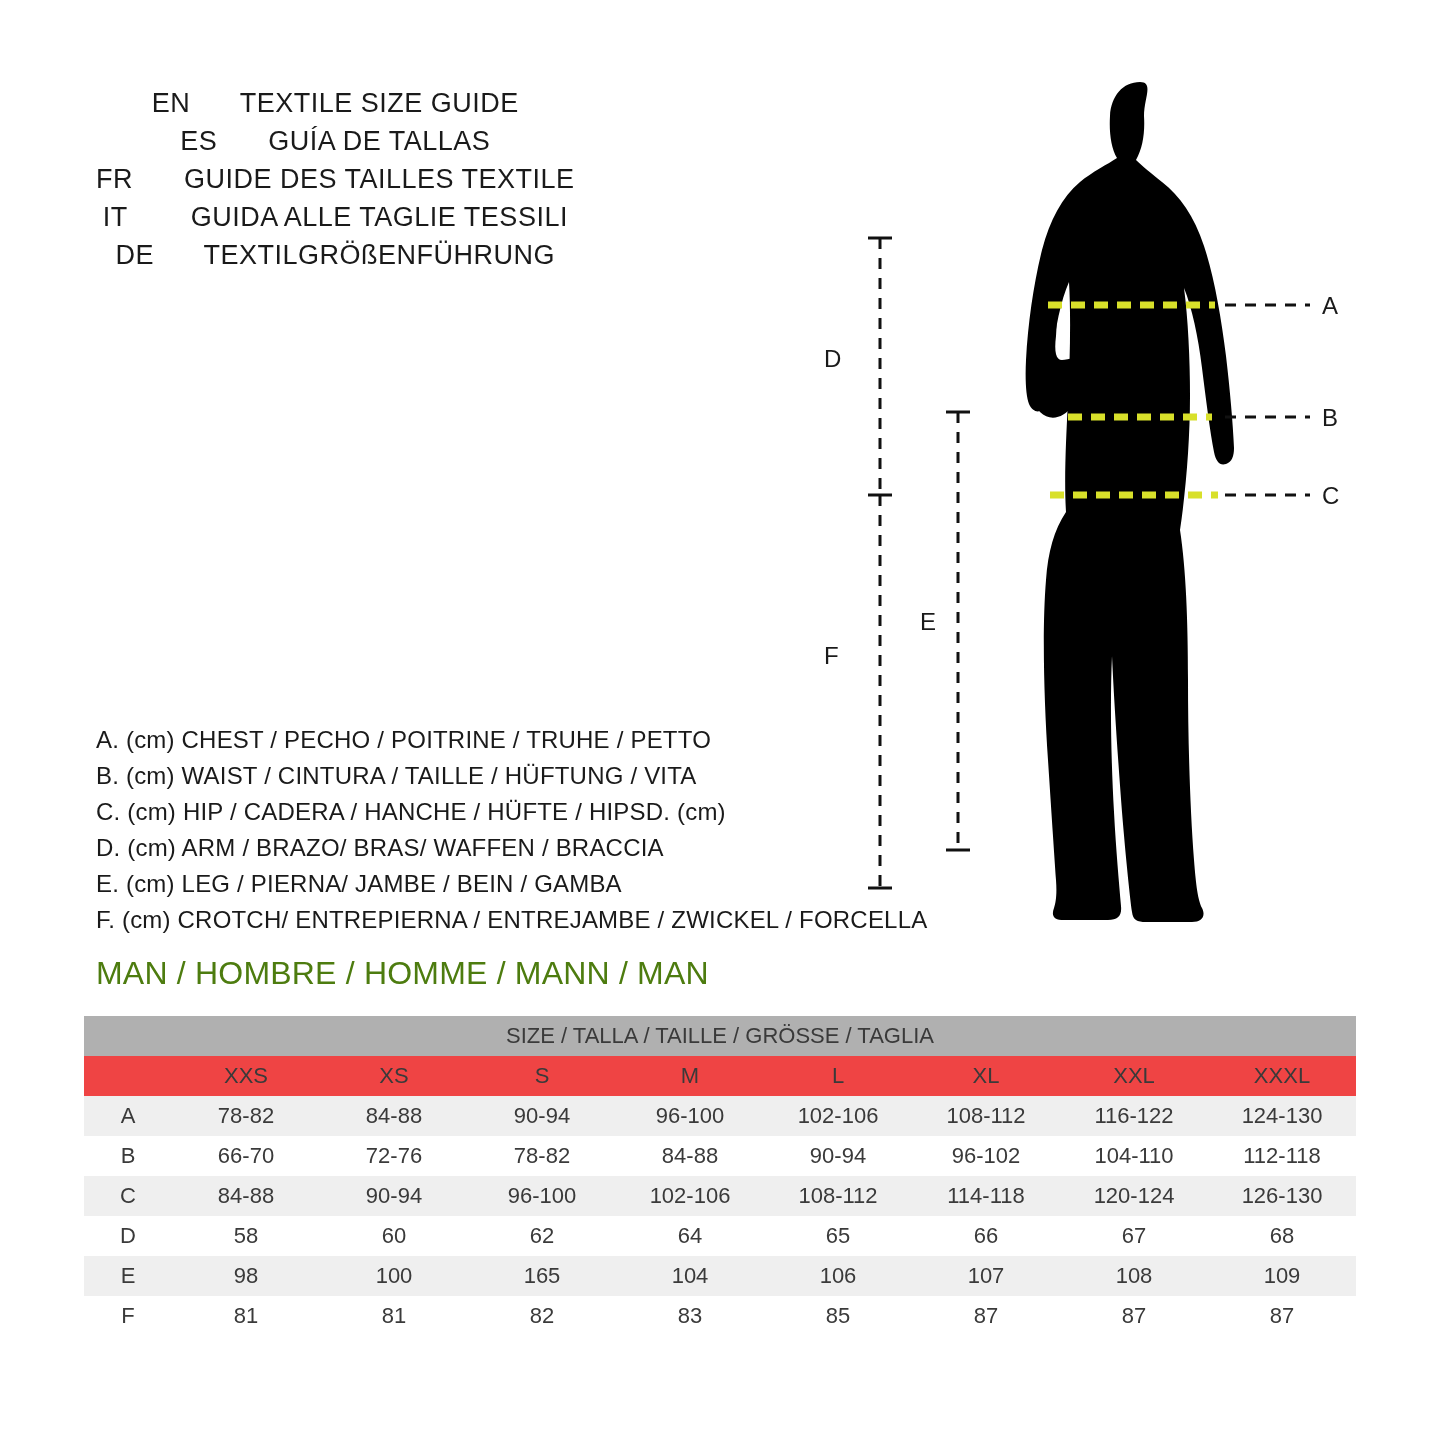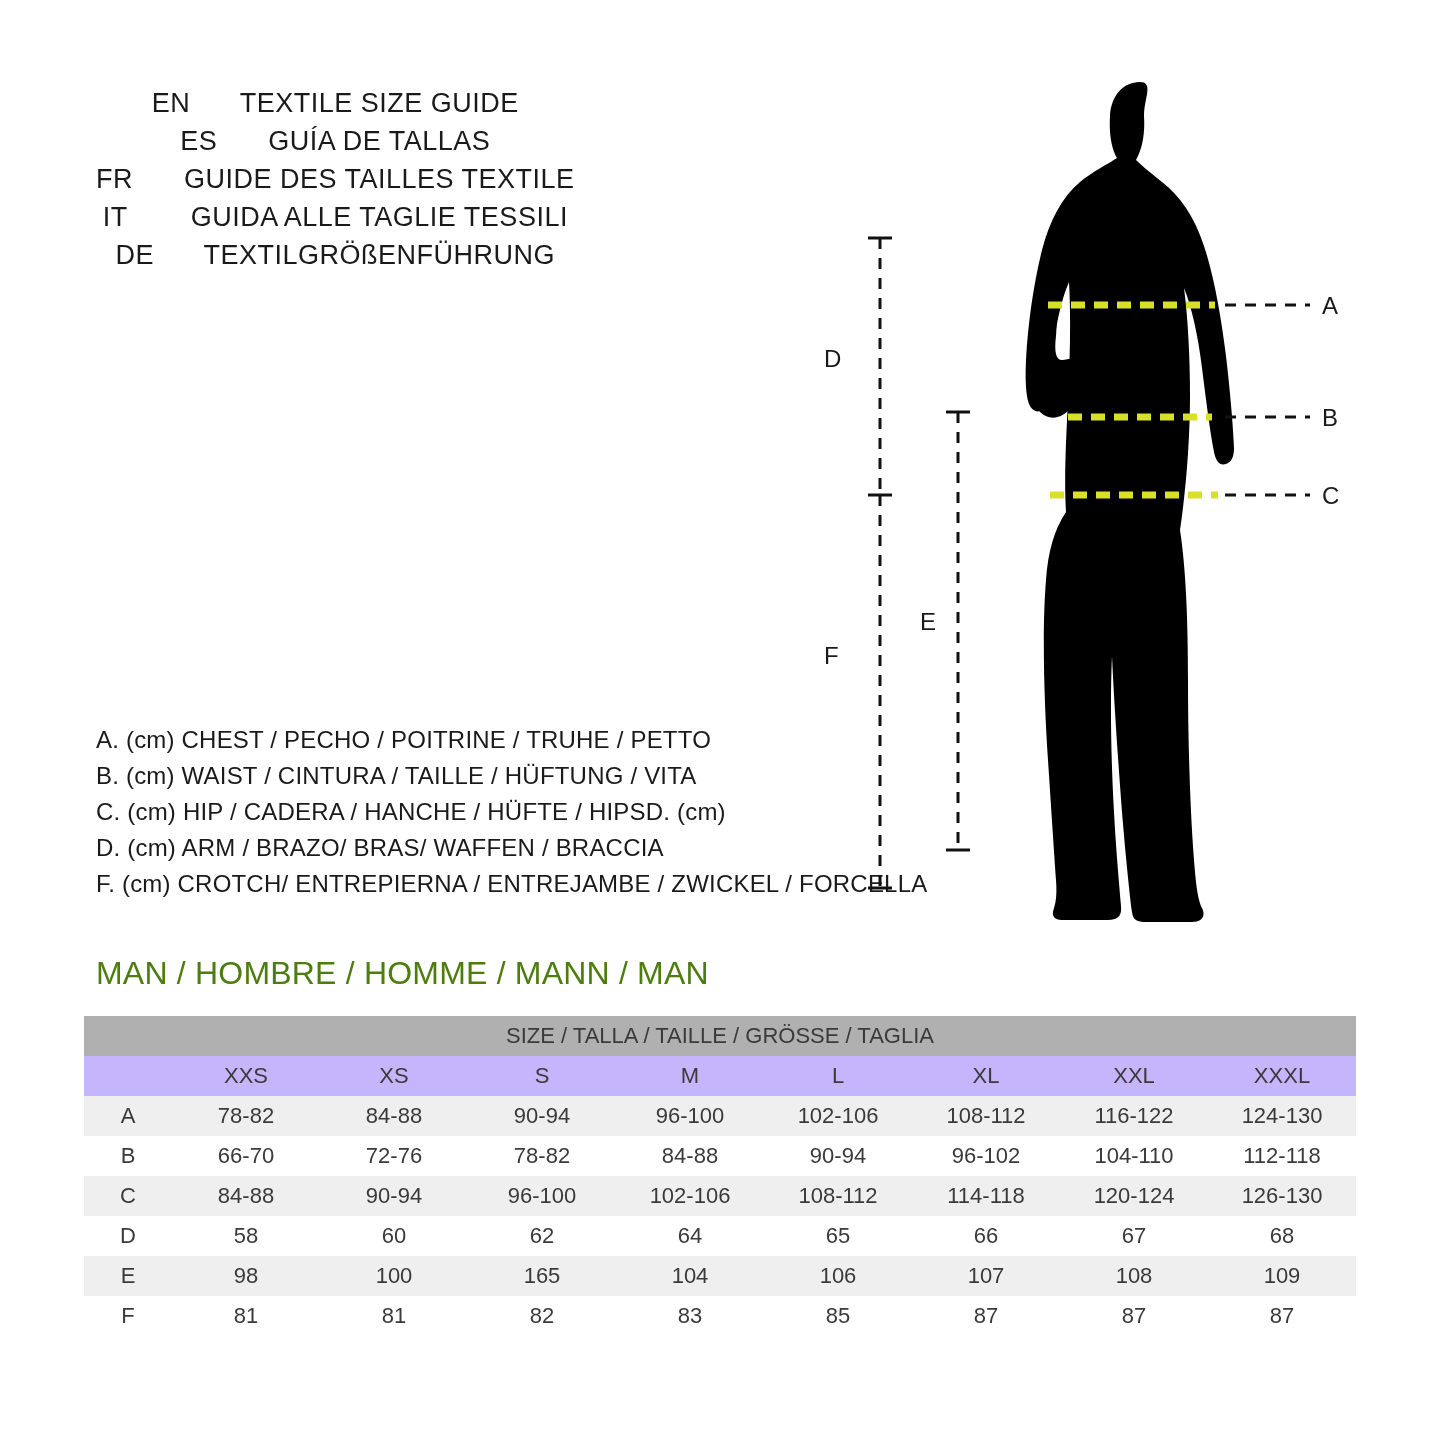--- a/index.html
+++ b/index.html
@@ -100,21 +100,21 @@
   }
   .hdr-band td {
     background: #b0b0b0;
     color: #2b2b2b;
     text-align: left;
     padding-left: 12px;
     font-size: 22px;
     height: 40px;
   }
   .sizes-row td {
-    background: #c4b5fd;
+    background: #ef4444;
     color: #3a3a3a;
     font-size: 23px;
     height: 38px;
   }
   tr.shade td { background: #efefef; }
   tr.plain td { background: #ffffff; }
   td.rowlabel {
     text-align: left;
     padding-left: 16px;
     color: #3a3a3a;
@@ -145,20 +145,21 @@
     <div class="title-lang">DE</div>
     <div class="title-text">TEXTILGRÖßENFÜHRUNG</div>
   </div>
 </div>
 
 <div class="legend">
   <div class="legend-row">A. (cm) CHEST / PECHO / POITRINE / TRUHE / PETTO</div>
   <div class="legend-row">B. (cm) WAIST / CINTURA / TAILLE / HÜFTUNG / VITA</div>
   <div class="legend-row">C. (cm) HIP / CADERA / HANCHE / HÜFTE / HIPSD. (cm)</div>
   <div class="legend-row">D. (cm) ARM / BRAZO/ BRAS/ WAFFEN / BRACCIA</div>
+  <div class="legend-row">E. (cm) LEG / PIERNA/ JAMBE / BEIN / GAMBA</div>
   <div class="legend-row">F. (cm) CROTCH/ ENTREPIERNA / ENTREJAMBE / ZWICKEL / FORCELLA</div>
 </div>
 
 <div class="gender-row">MAN / HOMBRE / HOMME / MANN / MAN</div>
 
 <div class="figure">
   <svg width="540" height="900" viewBox="0 0 540 900" xmlns="http://www.w3.org/2000/svg">
 
     <g>
       <path fill="#000000" d="

